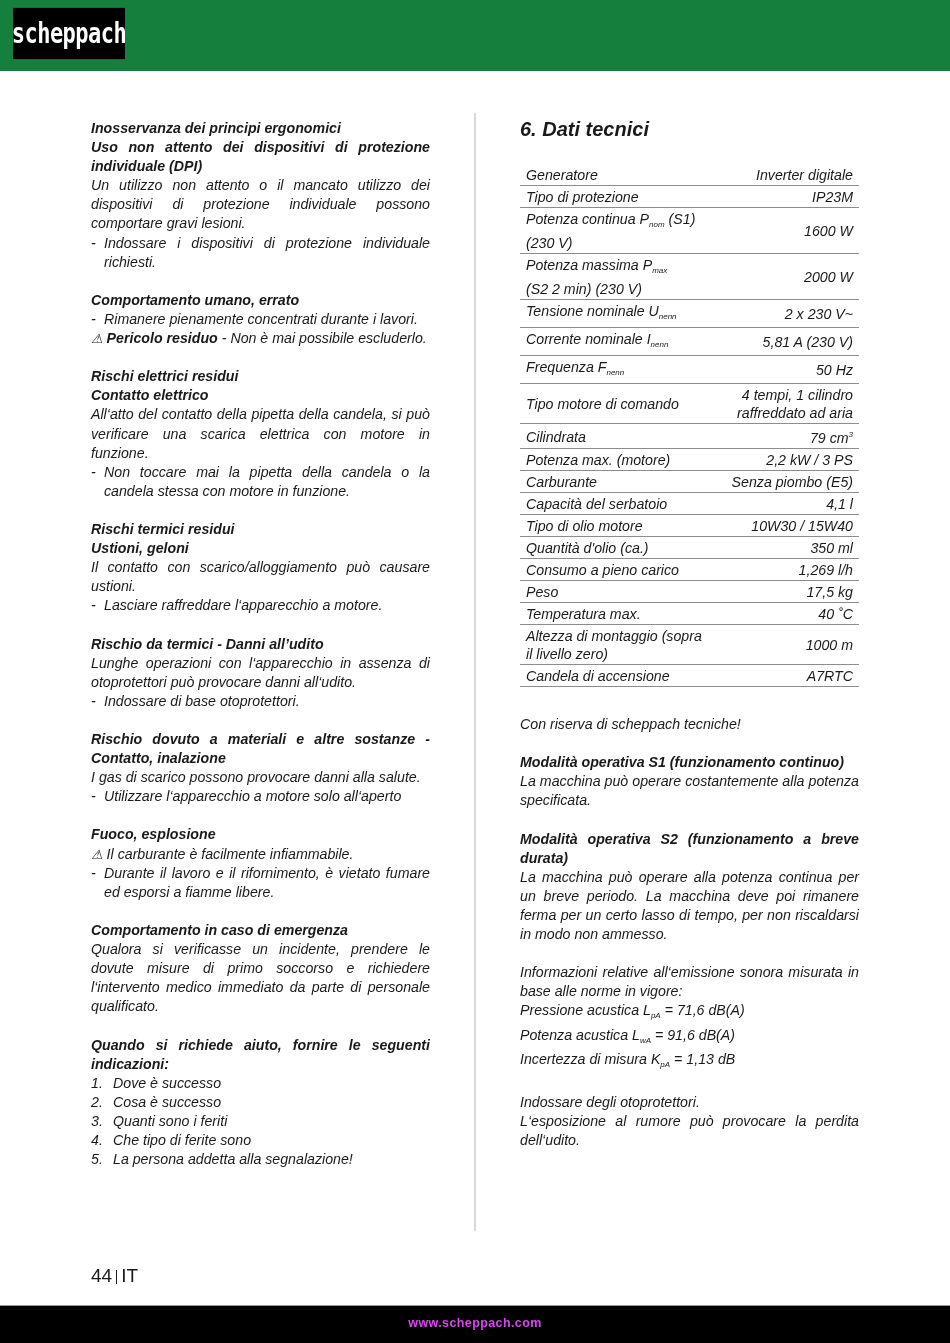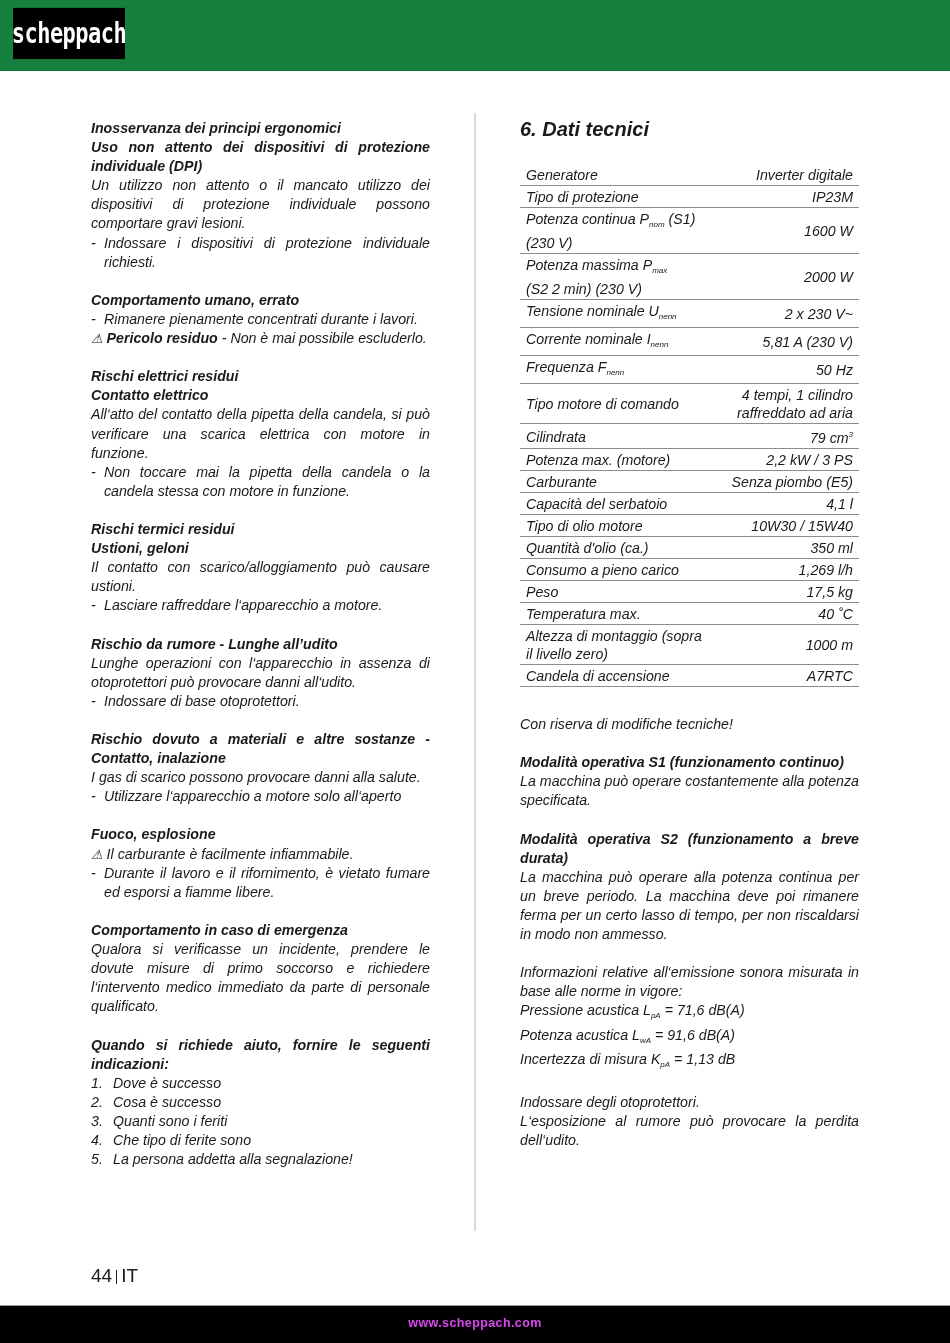--- a/index.html
+++ b/index.html
@@ -82,21 +82,21 @@
     <div class="h">Rischi termici residui</div>
     <div class="h">Ustioni, geloni</div>
     <div class="p">Il contatto con scarico/alloggiamento può causare ustioni.</div>
     <div class="dash">
         <span class="m">-</span>
         <span class="t">Lasciare raffreddare l‘apparecchio a motore.</span>
       </div>
   </div>
 
   <div class="block">
-    <div class="h">Rischio da rumore - Lunghe all’udito</div>
+    <div class="h">Rischio da termici - Danni all’udito</div>
     <div class="p">Lunghe operazioni con l‘apparecchio in assenza di otoprotettori può provocare danni all‘udito.</div>
     <div class="dash">
         <span class="m">-</span>
         <span class="t">Indossare di base otoprotettori.</span>
       </div>
   </div>
 
   <div class="block">
     <div class="h p">Rischio dovuto a materiali e altre sostanze - Contatto, inalazione</div>
     <div class="p">I gas di scarico possono provocare danni alla salute.</div>
@@ -223,21 +223,21 @@
           <td class="v"><span>1000 m</span></td>
         </tr>
         <tr>
           <td><span>Candela di accensione</span></td>
           <td class="v"><span>A7RTC</span></td>
         </tr>
       </tbody>
   </table>
 
   <div style="height:28px"></div>
-  <div class="block">Con riserva di modifiche tecniche!</div>
+  <div class="block">Con riserva di scheppach tecniche!</div>
 
   <div class="block">
     <div class="h">Modalità operativa S1 (funzionamento continuo)</div>
     <div class="p">La macchina può operare costantemente alla potenza specificata.</div>
   </div>
 
   <div class="block">
     <div class="h p">Modalità operativa S2 (funzionamento a breve durata)</div>
     <div class="p">La macchina può operare alla potenza continua per un breve periodo. La macchina deve poi rimanere ferma per un certo lasso di tempo, per non riscaldarsi in modo non ammesso.</div>
   </div>

